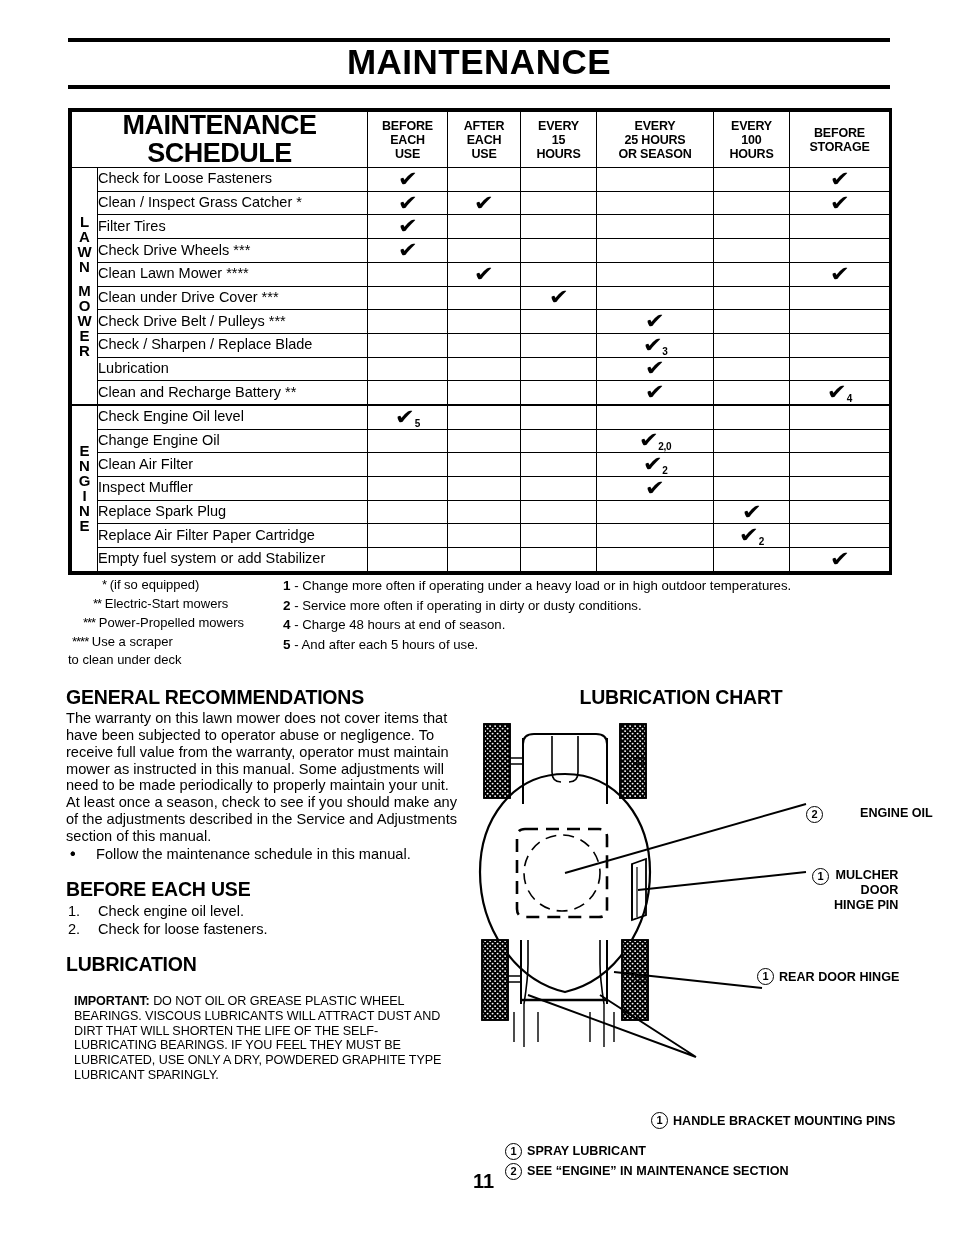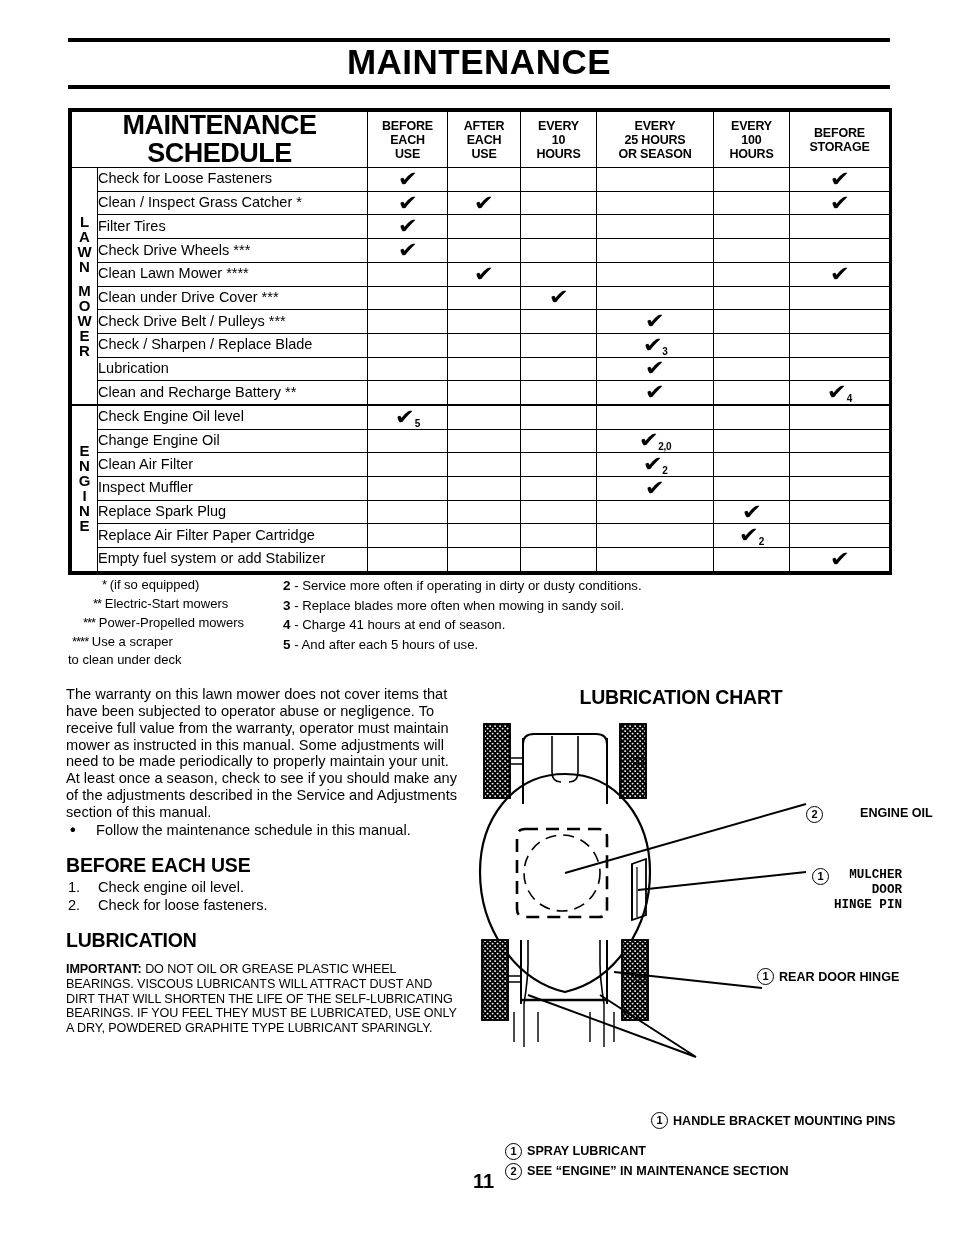--- a/index.html
+++ b/index.html
@@ -61,21 +61,21 @@
   h2.sec.center{text-align:center;}
   p.body{margin:0;font-size:14.6px;line-height:1.155;}
   ul.bul{margin:0;padding:0;list-style:none;font-size:14.6px;line-height:1.155;}
   ul.bul li{position:relative;padding-left:30px;margin-top:1px;}
   ul.bul li .bt{position:absolute;left:4px;top:-1px;font-size:16px;}
   ol.num{margin:0;padding:0;list-style:none;font-size:14.6px;line-height:1.25;}
   ol.num li{position:relative;padding-left:32px;}
   ol.num li .nm{position:absolute;left:2px;top:0;}
   .sp8{height:9px;}
   .sp14{height:15px;}
-  p.imp{margin:0;font-size:12.6px;line-height:1.17;letter-spacing:-.1px;}
+  p.imp{margin:8px;font-size:12.6px;line-height:1.17;letter-spacing:-.1px;}
   p.imp b{font-weight:bold;}
 
   
   .pgno{position:absolute;left:473px;top:1170px;font-size:20px;font-weight:bold;}
 
   
   .diagram{position:absolute;left:466px;top:712px;width:440px;height:400px;}
   .diagram svg{display:block;}
 
   .legend{position:absolute;left:505px;top:1142px;font-size:12.6px;
@@ -119,21 +119,21 @@
               <div>EACH</div>
               <div>USE</div>
             </th>
           <th class="th-col">
               <div>AFTER</div>
               <div>EACH</div>
               <div>USE</div>
             </th>
           <th class="th-col">
               <div>EVERY</div>
-              <div>10</div>
+              <div>15</div>
               <div>HOURS</div>
             </th>
           <th class="th-col">
               <div>EVERY</div>
               <div>25 HOURS</div>
               <div>OR SEASON</div>
             </th>
           <th class="th-col">
               <div>EVERY</div>
               <div>100</div>
@@ -343,29 +343,30 @@
         </div>
         <div class="ln" style="white-space: nowrap; padding-left: 4px;">
           <span class="st" style="min-width: 0px;">****</span>
           <span>&nbsp;Use a scraper</span>
         </div>
         <div class="ln r0" style="white-space: nowrap; padding-left: 0px;">
           <span>to clean under deck</span>
         </div>
       </div>
     <div class="right" id="num-notes">
+        <div><b>1</b><span> - Change more often if operating under a heavy load or in high outdoor temperatures.</span></div>
         <div><b>2</b><span> - Service more often if operating in dirty or dusty conditions.</span></div>
-        <div><b>3</b><span> - Replace blades more often when mowing in sandy soil.</span></div>
-        <div><b>4</b><span> - Charge 41 hours at end of season.</span></div>
+        <div><b>4</b><span> - Charge 48 hours at end of season.</span></div>
         <div><b>5</b><span> - And after each 5 hours of use.</span></div>
       </div>
   </div>
 
   <div class="colL">
 
+    <h2 class="sec">GENERAL RECOMMENDATIONS</h2>
     <p class="body">The warranty on this lawn mower does not cover items that have been subjected to operator abuse or negligence.  To receive full value from the warranty, operator must maintain mower as instructed in this manual. Some adjustments will need to be made periodically to properly maintain your unit.  At least once a season, check to see if you should make any of the adjustments described in the Service and Adjustments section of this manual.</p>
 
     <ul class="bul" id="gen-bullets">
         <li><span class="bt">•</span></li>
         <li><span class="bt">•</span><span>Follow the maintenance schedule in this manual.</span></li>
       </ul>
 
     <div class="sp14"></div>
     <h2 class="sec">BEFORE EACH USE</h2>
     <ol class="num" id="beu-items">
@@ -448,21 +449,21 @@
     </svg>
   </div>
 
   <div style="position:absolute;left:806px;top:806px;display:flex;align-items:flex-start;gap:5px;">
     <span class="cnum">2</span>
     <span style="font-size:12.6px;font-weight:bold;line-height:1.15;margin-left:32px;">ENGINE OIL</span>
   </div>
 
   <div style="position:absolute;left:812px;top:868px;display:flex;align-items:flex-start;gap:5px;">
     <span class="cnum">1</span>
-    <span style="font-size:12.6px;font-weight:bold;line-height:1.18;text-align:right;font-family:Liberation Mono, monospace;">
+    <span style="font-size:12.6px;font-weight:bold;line-height:1.18;text-align:right;">
       <span style="display:block">MULCHER</span>
       <span style="display:block">DOOR</span>
       <span style="display:block">HINGE PIN</span>
     </span>
   </div>
 
   <div style="position:absolute;left:757px;top:968px;display:flex;align-items:center;gap:5px;">
     <span class="cnum">1</span>
     <span style="font-size:12.6px;font-weight:bold;white-space:nowrap;">REAR DOOR HINGE</span>
   </div>

